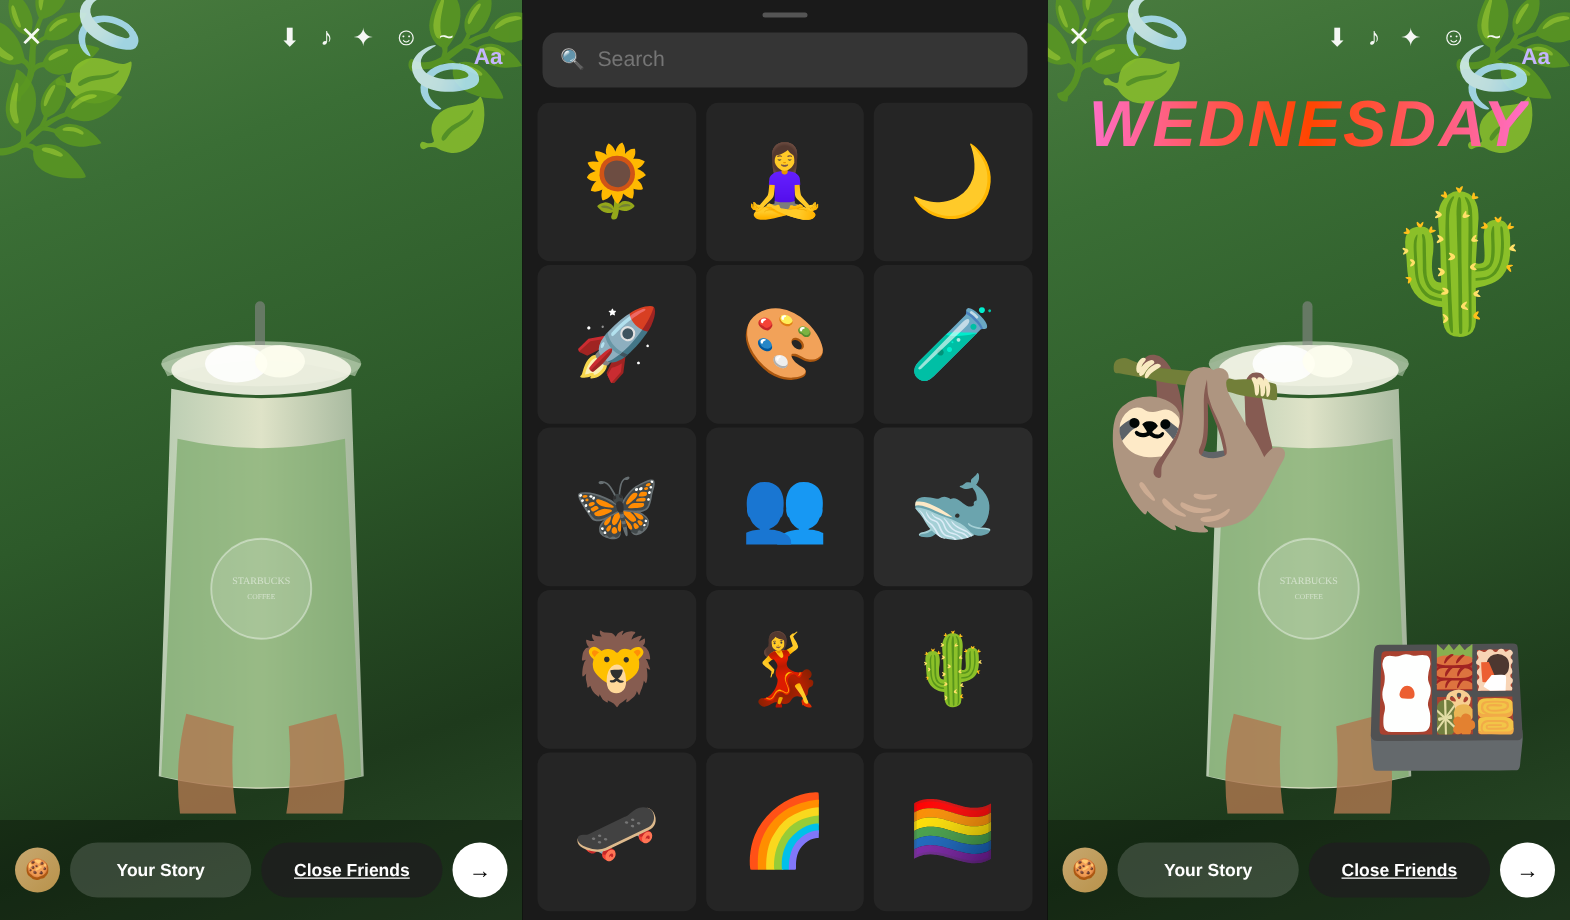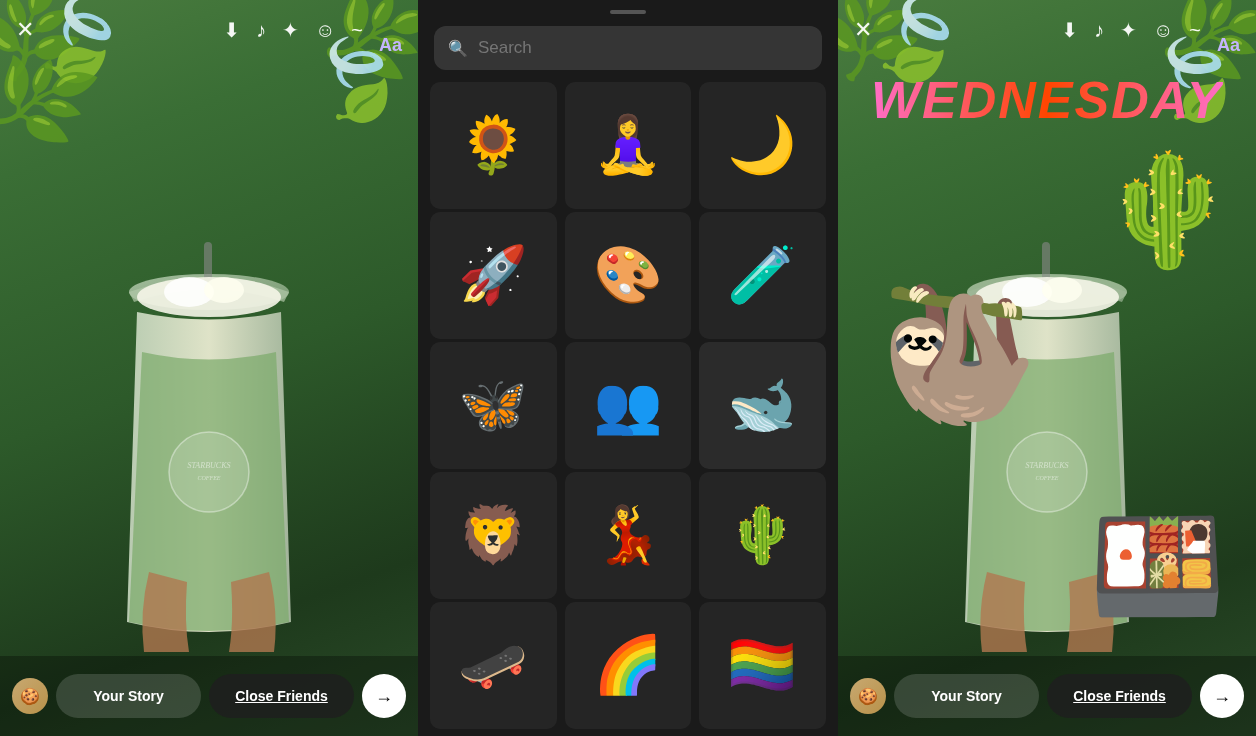--- a/index.html
+++ b/index.html
@@ -188,21 +188,20 @@
       line-height: 1;
     }
 
     
     .cup-svg {
       position: absolute;
       bottom: 80px;
       left: 50%;
       transform: translateX(-50%);
       z-index: 3;
-      font-style: italic;
     }
 
     
     .wednesday-text {
       position: absolute;
       top: 70px;
       left: 50%;
       transform: translateX(-50%);
       font-size: 52px;
       font-weight: 900;

